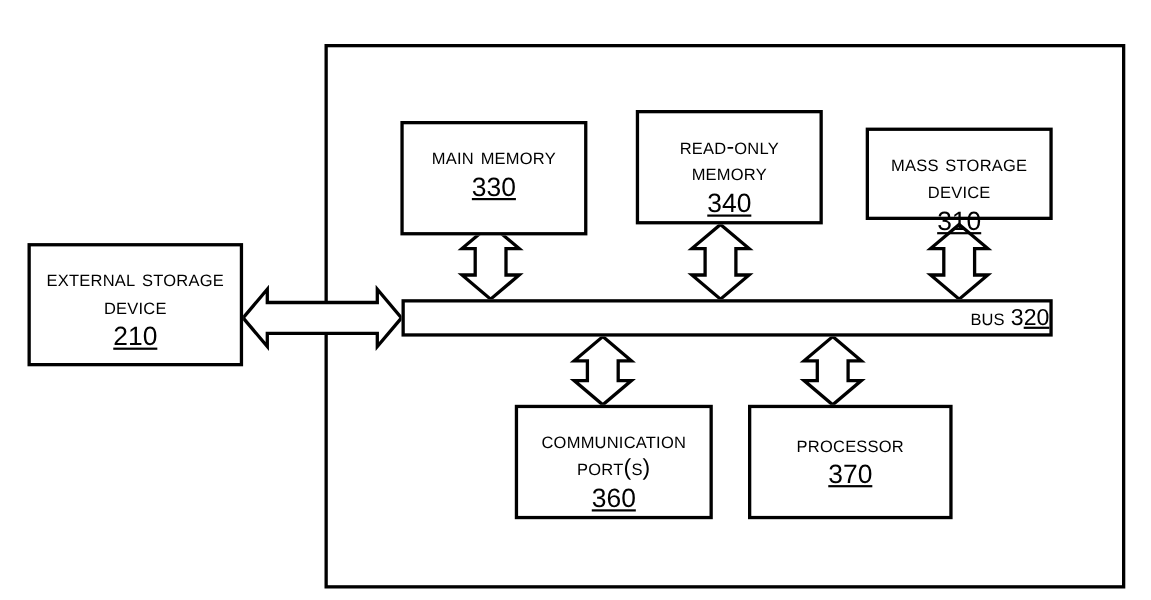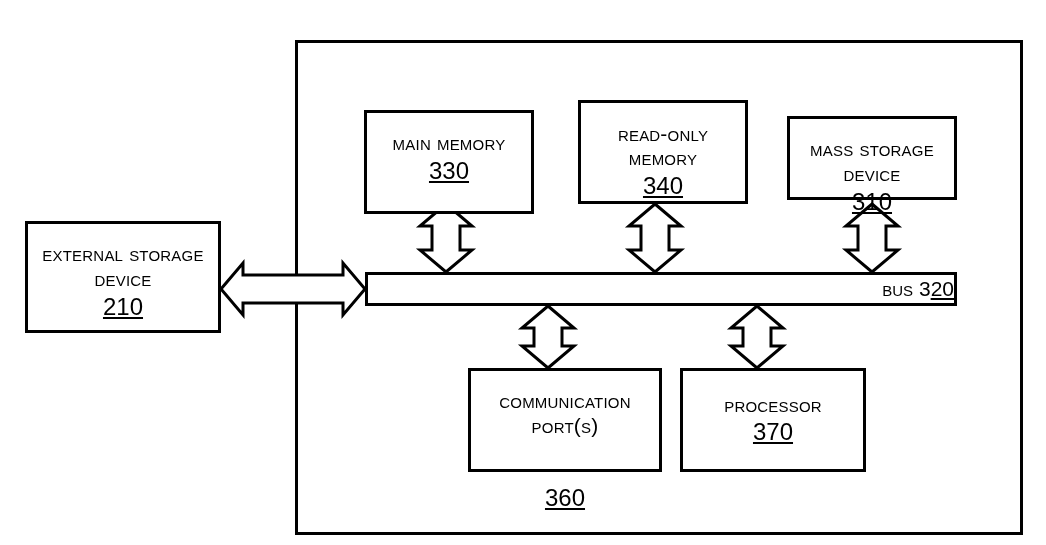--- a/index.html
+++ b/index.html
@@ -153,21 +153,21 @@
       <div class="block top-aligned" style="left: 578px; top: 100px; width: 170px; height: 104px; justify-content: flex-end;">
         <div class="label">Read-Only
 Memory</div>
         <div class="refnum">340</div>
       </div>
       <div class="block top-aligned" style="left: 787px; top: 116px; width: 170px; height: 84px;">
         <div class="label">Mass Storage
 Device</div>
         <div class="refnum">310</div>
       </div>
-      <div class="block top-aligned" style="left: 468px; top: 368px; width: 194px; height: 104px; gap: 44px;">
+      <div class="block top-aligned" style="left: 468px; top: 368px; width: 180px; height: 104px;">
         <div class="label">Communication
 Port(s)</div>
         <div class="refnum">360</div>
       </div>
       <div class="block mid-aligned" style="left: 680px; top: 368px; width: 186px; height: 104px;">
         <div class="label">Processor</div>
         <div class="refnum">370</div>
       </div>
     </div>
 

